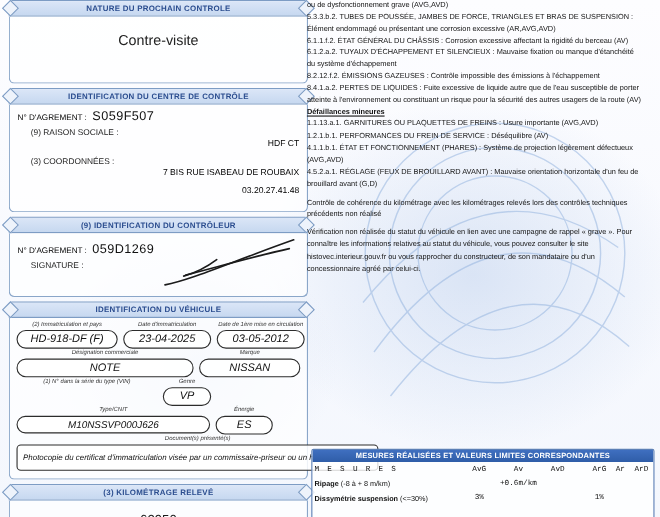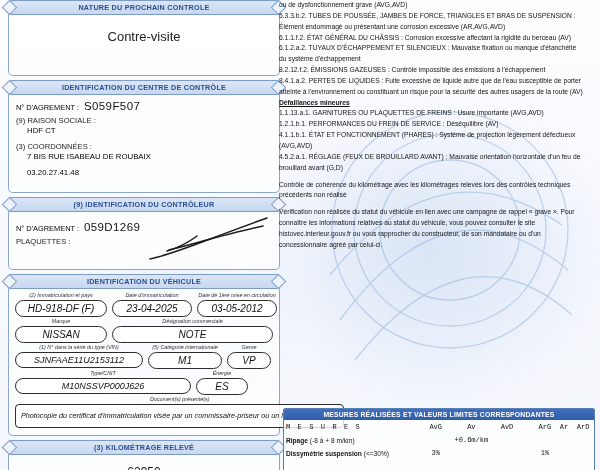--- a/index.html
+++ b/index.html
@@ -77,28 +77,28 @@
     padding: 5px 7px 15px;
   }
 
   .big-center {
     text-align: center;
     font-size: 13px;
     color: #222;
     padding: 9px 0 16px;
   }
 
-  .row-line { font-size: 7.6px; color: #1d1d1d; margin: 1px 0; }
+  .row-line { font-size: 7.6px; color: #1d1d1d; margin: 1px 12px; }
   .agr-line {
     display: flex; align-items: baseline; gap: 5px;
     margin-bottom: 4px;
   }
   .agr-line .lbl { font-size: 7.4px; }
   .agr-val { font-size: 11.5px; letter-spacing: .4px; color: #111; }
-  .indent { padding-left: 11px; font-size: 7.8px; margin-top: 1px; }
+  .indent { padding-left: 11px; font-size: 7.8px; margin-top: 1px; text-align: right; }
   .gap-sm { height: 6px; }
 
   
   .ctrl-body { height: 58px; position: relative; padding-top: 9px; }
   .sig { position: absolute; right: 4px; top: 2px; }
 
   
   .veh-body { padding: 3px 6px 6px; font-style: italic; }
   .fieldrow { display: flex; gap: 5px; margin-bottom: 1px; }
   .field { flex: 1; text-align: center; }
@@ -239,21 +239,21 @@
       </div>
     </div>
 
     <div class="panel">
       <div class="panel-head">(9) IDENTIFICATION DU CONTRÔLEUR</div>
       <div class="panel-body ctrl-body">
         <div class="agr-line">
           <span class="lbl">N° D'AGREMENT :</span>
           <span class="agr-val">059D1269</span>
         </div>
-        <div class="row-line">PLAQUETTES :</div>
+        <div class="row-line">SIGNATURE :</div>
         <svg class="sig" width="130" height="50" viewBox="0 0 130 50">
           <g fill="none" stroke="#1b1b1b" stroke-width="1.5" stroke-linecap="round">
             <path d="M5 45 C 30 40, 60 26, 122 4"></path>
             <path d="M24 36 C 48 30, 82 20, 118 12"></path>
             <path d="M22 37 C 36 33, 44 28, 52 22"></path>
           </g>
         </svg>
       </div>
     </div>
 
@@ -270,38 +270,33 @@
             <span class="cap">Date d'immatriculation</span>
             <div class="box">23-04-2025</div>
           </div>
           <div class="field w-date">
             <span class="cap">Date de 1ère mise en circulation</span>
             <div class="box">03-05-2012</div>
           </div>
         </div>
 
         <div class="fieldrow">
+          <div class="field">
+            <span class="cap">Désignation commerciale</span>
+            <div class="box">NOTE</div>
+          </div>
           <div class="field w-marq">
             <span class="cap">Marque</span>
             <div class="box">NISSAN</div>
           </div>
-          <div class="field">
-            <span class="cap">Désignation commerciale</span>
-            <div class="box">NOTE</div>
-          </div>
         </div>
 
         <div class="fieldrow">
           <div class="field w-vin">
             <span class="cap">(1) N° dans la série du type (VIN)</span>
-            <div class="box sm">SJNFAAE11U2153112</div>
-          </div>
-          <div class="field w-cat">
-            <span class="cap">(5) Catégorie internationale</span>
-            <div class="box">M1</div>
           </div>
           <div class="field w-genre">
             <span class="cap">Genre</span>
             <div class="box">VP</div>
           </div>
         </div>
 
         <div class="fieldrow">
           <div class="field w-type">
             <span class="cap">Type/CNIT</span>

